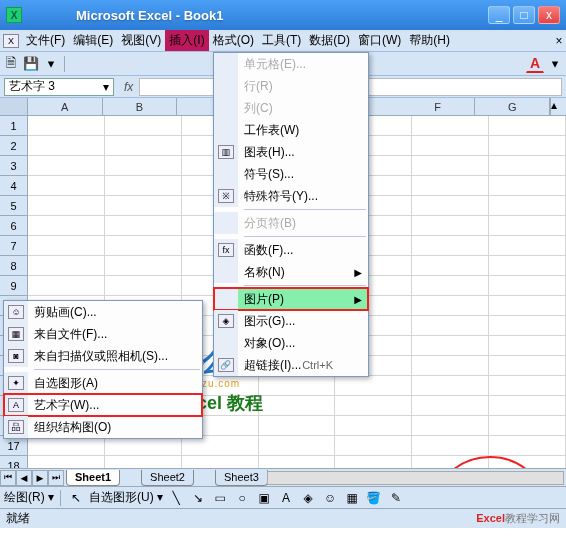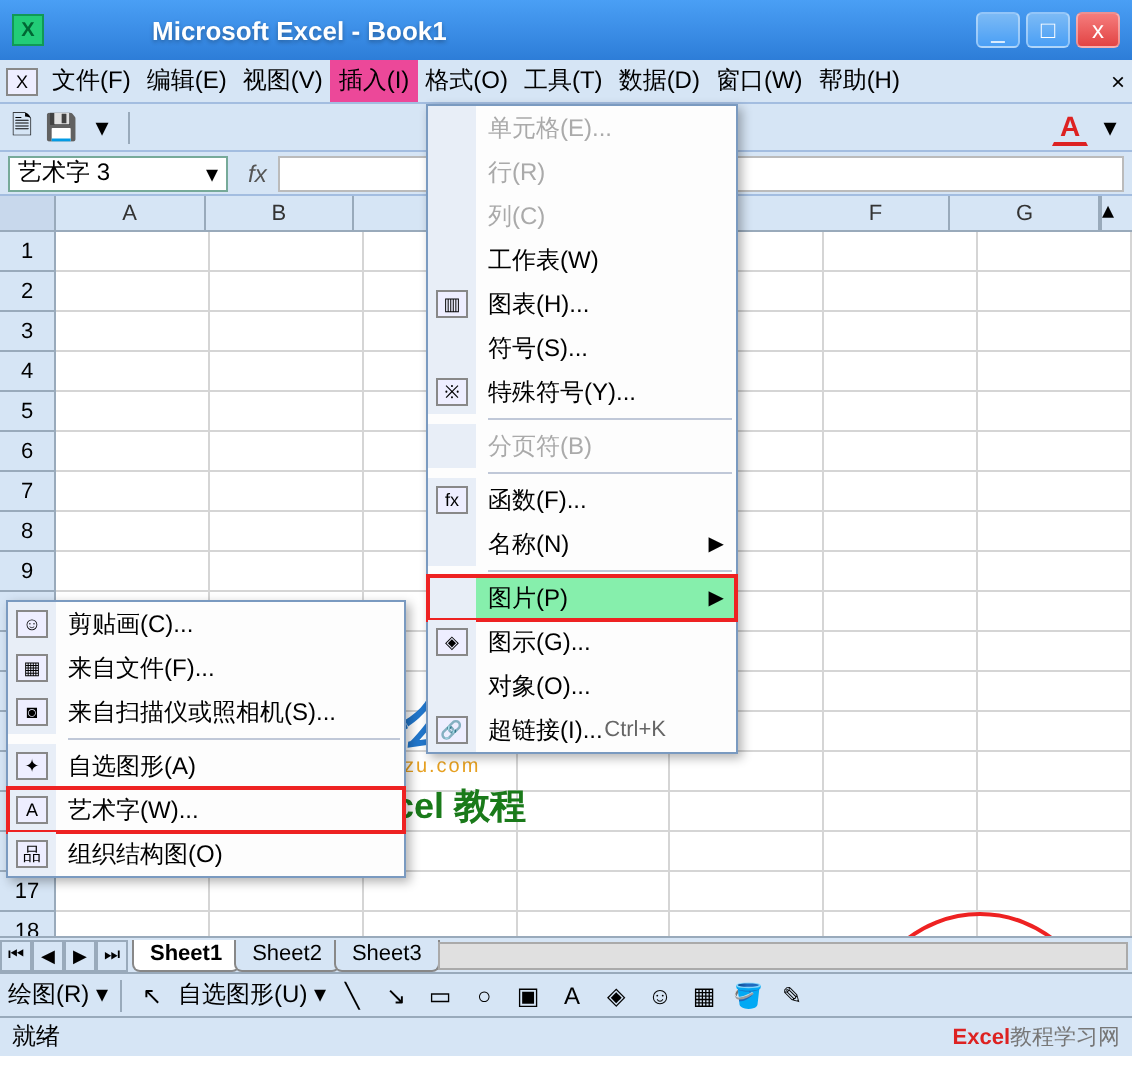--- a/index.html
+++ b/index.html
@@ -10,21 +10,21 @@
 .titlebar .excel-logo { width: 16px; height: 16px; background: #2c7; border: 1px solid #195; margin-right: 6px; display:flex;align-items:center;justify-content:center;font-size:10px;font-weight:bold;color:#063;}
 .titlebar .title { flex: 1; font-weight: bold; font-size: 13px; text-shadow: 0 1px 2px rgba(0,0,0,.3); padding-left: 48px; }
 .titlebar .win-btns { display: flex; gap: 3px; }
 .titlebar .wbtn { width: 22px; height: 18px; border: 1px solid #fff6; background: linear-gradient(#7cbaf5,#4a9ff5); border-radius: 3px; display:flex;align-items:center;justify-content:center;color:#fff; }
 .titlebar .wbtn.close { background: linear-gradient(#f57c7c,#e24444); }
 
 
 .menubar { height: 22px; background: #d6e5f5; display: flex; align-items: center; border-bottom: 1px solid #a3bde0; }
 .menubar .doc-icon { width: 22px; display:flex;align-items:center;justify-content:center; }
 .menubar .mitem { padding: 0 4px; height: 100%; display:flex;align-items:center; cursor:default; }
-.menubar .mitem:hover, .menubar .mitem.open { background:#ec4899; }
+.menubar .mitem:hover, .menubar .mitem.open { background:#be185d; }
 
 
 .toolbar { height: 24px; background: #d6e5f5; display:flex;align-items:center; border-bottom: 1px solid #a3bde0; padding: 0 2px; gap:2px;}
 .tbtn { width:18px; height:18px; border:1px solid transparent; display:flex;align-items:center;justify-content:center; font-size:13px; }
 .tsep { width:0; height:16px; border-left:1px solid #9ab; margin:0 2px; }
 .toolbar .font-A { color:#d22; font-weight:bold; font-size:14px; border-bottom: 2px solid #d22; line-height: 12px; }
 
 
 .fxbar { height:22px; background:#d6e5f5; display:flex; align-items:center; border-bottom:1px solid #a3bde0; }
 .namebox { width:110px; height:18px; background:#fff; border:1px solid #7a9; margin:12px 4px; display:flex;align-items:center; padding:0 4px; }
@@ -48,21 +48,21 @@
 .watermark1 { position:absolute; left:170px; top:222px; pointer-events:none; }
 .watermark1 .big { font-size:32px; font-weight:bold; font-style:italic; color:#2277cc; letter-spacing:-2px;}
 .watermark1 .small { font-size:10px; color:#e6a020; margin-top:-4px; display:block; letter-spacing:1px;}
 .watermark2 { position:absolute; left:175px; top:275px; color:#1a7a1a; font-size:18px; font-weight:bold; pointer-events:none; }
 .red-circle { position:absolute; left:430px; top:340px; width:120px; height:120px; border:2px solid #e22; border-radius:50%; pointer-events:none; }
 
 
 .sheettabs { height:18px; background:#d6e5f5; display:flex; align-items:center; border-top:1px solid #9ab; }
 .navbtns { display:flex; }
 .navbtns span { width:16px; height:16px; display:flex;align-items:center;justify-content:center; border:1px solid #9ab; font-size:9px; }
-.tabs { display:flex; margin-left:2px; }
+.tabs { display:flex; margin-left:2px;gap:24px; }
 .tab { padding:0 8px; height:16px; border:1px solid #888; border-top:none; background:#fff; font-size:11px; display:flex;align-items:center; border-radius:0 0 4px 4px; margin-right:-3px;}
 .tab.active { background:#fff; font-weight:bold; }
 .tab.inactive { background:#d6e5f5; }
 .hscroll { flex:1; height:14px; background:#e0e0e0; margin:0 2px; border:1px solid #aaa; }
 
 
 .drawbar { height:22px; background:#d6e5f5; display:flex;align-items:center; border-top:1px solid #9ab; padding:0 4px; gap:4px; font-size:12px;}
 .drawbar .tbtn { font-size:12px; }
 
 

